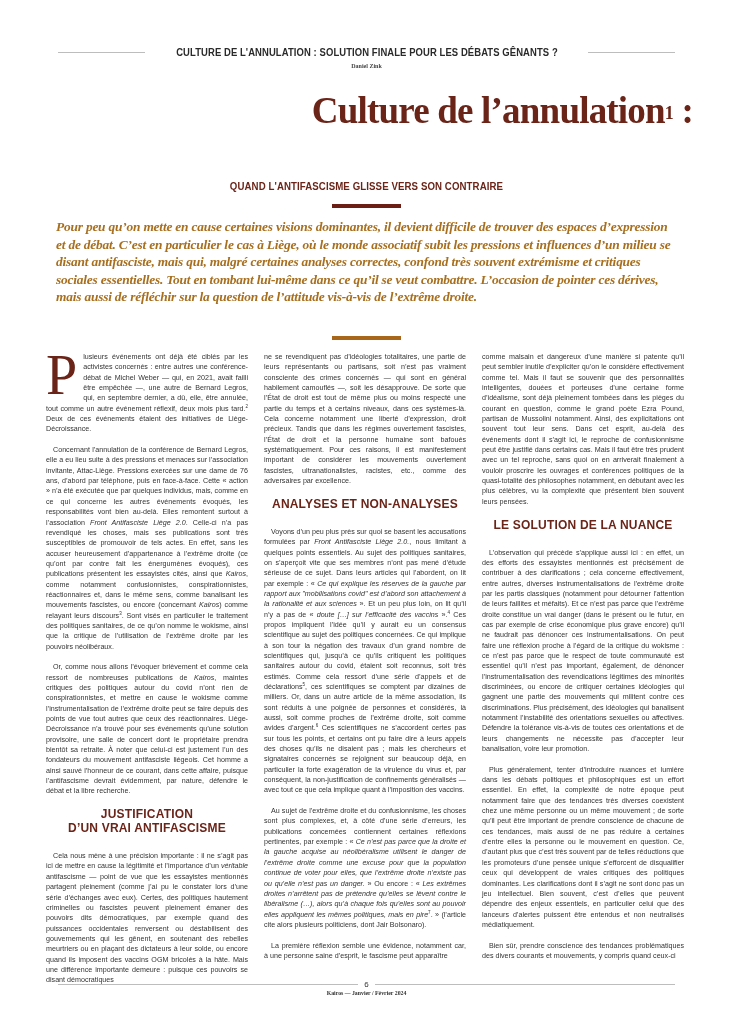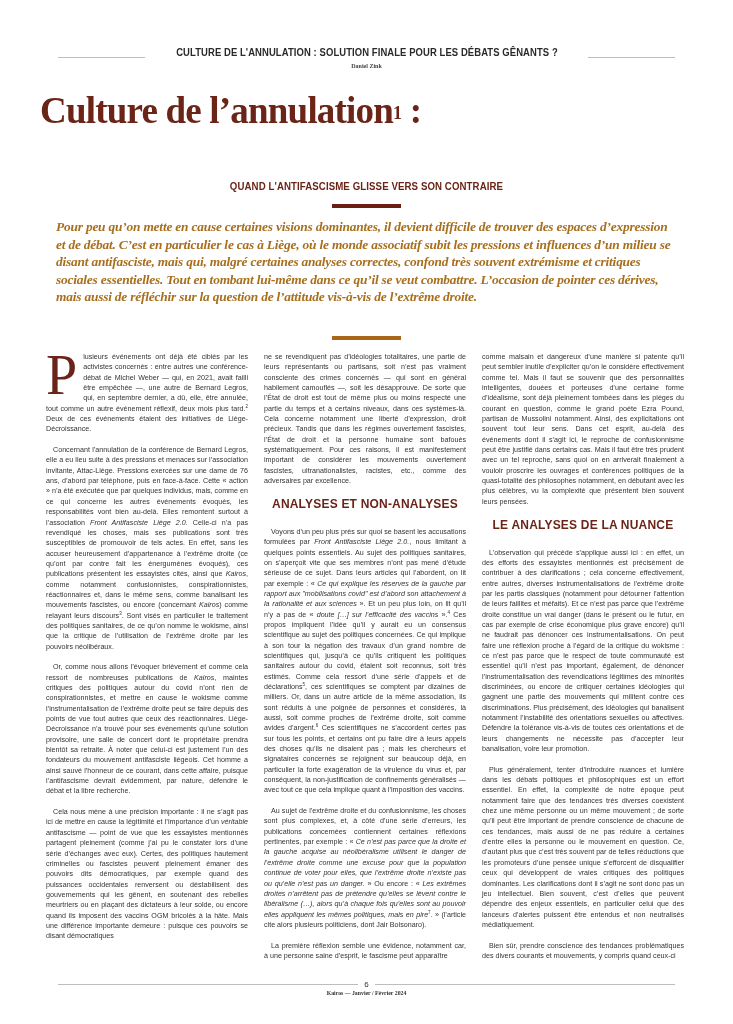--- a/index.html
+++ b/index.html
@@ -1,34 +1,34 @@
 <!DOCTYPE html>
 <html><head>
 <meta charset="utf-8">
 <style>
   * { margin: 0; padding: 0; box-sizing: border-box; }
   html, body { width: 733px; height: 1024px; background: #ffffff; overflow: hidden; }
   body { position: relative; font-family: "Liberation Sans", "DejaVu Sans", sans-serif; color: #2a2a2a; }
 
   .running-head {
     position: absolute; top: 46px; left: 58px; width: 617px;
-    display: flex; align-items: flex-end; justify-content: center; gap: 10px;
+    display: flex; align-items: center; justify-content: center; gap: 10px;
   }
   .running-head .rule { flex: 1; height: 1px; background: #bdbdbd; }
   .running-head .rh-text {
     font-family: "Liberation Sans", sans-serif; font-weight: bold; font-size: 10.5px;
     letter-spacing: 0.1px; color: #2a2a2a; white-space: nowrap; transform: scaleX(0.9);
   }
   .byline {
     position: absolute; top: 63px; left: 0; width: 733px; text-align: center;
     font-family: "Liberation Serif", serif; font-weight: bold; font-size: 6px; color: #444;
   }
 
   .title {
-    position: absolute; top: 92px; left: 40px; width: 653px; text-align: left;
+    position: absolute; top: 92px; left: 40px; width: 653px; text-align: right;
     font-family: "Liberation Serif", "DejaVu Serif", serif; font-weight: bold;
     font-size: 37px; line-height: 38px; color: #6b2418; letter-spacing: -0.8px;
   }
   .title sup { font-size: 18px; vertical-align: top; position: relative; top: 2px; }
 
   .subtitle {
     position: absolute; top: 180px; left: 0; width: 733px; text-align: center;
     font-family: "Liberation Sans", sans-serif; font-weight: bold; font-size: 10.5px;
     color: #6b2418; letter-spacing: 0.1px; transform: scaleX(0.92);
   }
@@ -91,34 +91,35 @@
 <div class="bar top"></div>
 <p class="lede">Pour peu qu’on mette en cause certaines visions dominantes, il devient difficile de trouver des espaces d’expression et de débat. C’est en particulier le cas à Liège, où le monde associatif subit les pressions et influences d’un milieu se disant antifasciste, mais qui, malgré certaines analyses correctes, confond très souvent extrémisme et critiques sociales essentielles. Tout en tombant lui-même dans ce qu’il se veut combattre. L’occasion de pointer ces dérives, mais aussi de réfléchir sur la question de l’attitude vis-à-vis de l’extrême droite.</p>
 <div class="bar bottom"></div>
 
 <div class="columns">
 
   <div class="col">
     <p class="first"><span class="dropcap">P</span><span>lusieurs événements ont déjà été ciblés par les activistes concernés : entre autres une conférence-débat de Michel Weber — qui, en 2021, avait failli être empêchée —, une autre de Bernard Legros, qui, en septembre dernier, a dû, elle, être annulée, tout comme un autre événement réflexif, deux mois plus tard.</span><sup>2</sup><span> Deux de ces événements étaient des initiatives de Liège-Décroissance.</span></p>
     <p><span>Concernant l’annulation de la conférence de Bernard Legros, elle a eu lieu suite à des pressions et menaces sur l’association invitante, Attac-Liège. Pressions exercées sur une dame de 76 ans, d’abord par téléphone, puis en face-à-face. Cette « action » n’a été exécutée que par quelques individus, mais, comme en ce qui concerne les autres événements évoqués, les responsabilités vont bien au-delà. Elles remontent surtout à l’association </span><em>Front Antifasciste Liège 2.0</em><span>. Celle-ci n’a pas revendiqué les choses, mais ses publications sont très susceptibles de promouvoir de tels actes. En effet, sans les accuser heureusement d’appartenance à l’extrême droite (ce qu’ont par contre fait les énergumènes évoqués), ces publications présentent les essayistes cités, ainsi que </span><em>Kairos</em><span>, comme notamment confusionnistes, conspirationnistes, réactionnaires et, dans le même sens, comme banalisant les mouvements fascistes, ou encore (concernant </span><em>Kairos</em><span>) comme relayant leurs discours</span><sup>3</sup><span>. Sont visés en particulier le traitement des politiques sanitaires, de ce qu’on nomme le wokisme, ainsi que la critique de l’utilisation de l’extrême droite par les pouvoirs néolibéraux.</span></p>
     <p><span>Or, comme nous allons l’évoquer brièvement et comme cela ressort de nombreuses publications de </span><em>Kairos</em><span>, maintes critiques des politiques autour du covid n’ont rien de conspirationnistes, et mettre en cause le wokisme comme l’instrumentalisation de l’extrême droite peut se faire depuis des points de vue tout autres que ceux des réactionnaires. Liège-Décroissance n’a trouvé pour ses événements qu’une solution provisoire, une salle de concert dont le propriétaire prendra bientôt sa retraite. À noter que celui-ci est justement l’un des fondateurs du mouvement antifasciste liégeois. Cet homme a ainsi sauvé l’honneur de ce courant, dans cette affaire, puisque l’antifascisme devrait évidemment, par nature, défendre le débat et la libre recherche.</span></p>
+    <h2><span>JUSTIFICATION</span><br><span>D’UN VRAI ANTIFASCISME</span></h2>
     <p><span>Cela nous mène à une précision importante : il ne s’agit pas ici de mettre en cause la légitimité et l’importance d’un </span><em>véritable</em><span> antifascisme — point de vue que les essayistes mentionnés partagent pleinement (comme j’ai pu le constater lors d’une série d’échanges avec eux). Certes, des politiques hautement criminelles ou fascistes peuvent pleinement émaner des pouvoirs dits démocratiques, par exemple quand des puissances occidentales renversent ou déstabilisent des gouvernements qui les gênent, en soutenant des rebelles meurtriers ou en plaçant des dictateurs à leur solde, ou encore quand ils imposent des vaccins OGM bricolés à la hâte. Mais une différence importante demeure : puisque ces pouvoirs se disant démocratiques</span></p>
   </div>
 
   <div class="col">
     <p class="cont">ne se revendiquent pas d’idéologies totalitaires, une partie de leurs représentants ou partisans, soit n’est pas vraiment consciente des crimes concernés — qui sont en général habilement camouflés —, soit les désapprouve. De sorte que l’État de droit est tout de même plus ou moins respecté une partie du temps et à certains niveaux, dans ces systèmes-là. Cela concerne notamment une liberté d’expression, droit précieux. Tandis que dans les régimes ouvertement fascistes, l’État de droit et la personne humaine sont bafoués systématiquement. Pour ces raisons, il est manifestement important de considérer les mouvements ouvertement fascistes, ultranationalistes, racistes, etc., comme des adversaires par excellence.</p>
     <h2>ANALYSES ET NON-ANALYSES</h2>
     <p><span>Voyons d’un peu plus près sur quoi se basent les accusations formulées par </span><em>Front Antifasciste Liège 2.0.</em><span>, nous limitant à quelques points essentiels. Au sujet des politiques sanitaires, on s’aperçoit vite que ses membres n’ont pas mené d’étude sérieuse de ce sujet. Dans leurs articles qui l’abordent, on lit par exemple : « </span><em>Ce qui explique les réserves de la gauche par rapport aux "mobilisations covid" est d’abord son attachement à la rationalité et aux sciences</em><span> ». Et un peu plus loin, on lit qu’il n’y a pas de « </span><em>doute […] sur l’efficacité des vaccins</em><span> ».</span><sup>4</sup><span> Ces propos impliquent l’idée qu’il y aurait eu un consensus scientifique au sujet des politiques concernées. Ce qui implique à son tour la négation des travaux d’un grand nombre de scientifiques qui, jusqu’à ce qu’ils critiquent les politiques sanitaires autour du covid, étaient soit reconnus, soit très estimés. Comme cela ressort d’une série d’appels et de déclarations</span><sup>5</sup><span>, ces scientifiques se comptent par dizaines de milliers. Or, dans un autre article de la même association, ils sont réduits à une poignée de personnes et considérés, là aussi, soit comme proches de l’extrême droite, soit comme avides d’argent.</span><sup>6</sup><span> Ces scientifiques ne s’accordent certes pas sur tous les points, et certains ont pu faire dire à leurs appels des choses qu’ils ne disaient pas ; mais les chercheurs et signataires concernés se rejoignent sur beaucoup déjà, en particulier la forte exagération de la virulence du virus et, par conséquent, la non-justification de confinements généralisés — avec tout ce que cela implique quant à l’imposition des vaccins.</span></p>
     <p><span>Au sujet de l’extrême droite et du confusionnisme, les choses sont plus complexes, et, à côté d’une série d’erreurs, les publications concernées contiennent certaines réflexions pertinentes, par exemple : « </span><em>Ce n’est pas parce que la droite et la gauche acquise au néolibéralisme utilisent le danger de l’extrême droite comme une excuse pour que la population continue de voter pour elles, que l’extrême droite n’existe pas ou qu’elle n’est pas un danger.</em><span> » Ou encore : « </span><em>Les extrêmes droites n’arrêtent pas de prétendre qu’elles se lèvent contre le libéralisme (…), alors qu’à chaque fois qu’elles sont au pouvoir elles appliquent les mêmes politiques, mais en pire</em><sup>7</sup><span>. » (l’article cite alors plusieurs politiciens, dont Jair Bolsonaro).</span></p>
     <p>La première réflexion semble une évidence, notamment car, à une personne saine d’esprit, le fascisme peut apparaître</p>
   </div>
 
   <div class="col">
     <p class="cont">comme malsain et dangereux d’une manière si patente qu’il peut sembler inutile d’expliciter qu’on le considère effectivement comme tel. Mais il faut se souvenir que des personnalités intelligentes, douées et porteuses d’une certaine forme d’idéalisme, sont déjà pleinement tombées dans les pièges du courant en question, comme le grand poète Ezra Pound, partisan de Mussolini notamment. Ainsi, des explicitations ont souvent tout leur sens. Dans cet esprit, au-delà des événements dont il s’agit ici, le reproche de confusionnisme peut être justifié dans certains cas. Mais il faut être très prudent avec un tel reproche, sans quoi on en arriverait finalement à vouloir proscrire les ouvrages et conférences politiques de la quasi-totalité des philosophes notamment, en débutant avec les plus célèbres, vu la complexité que présentent bien souvent leurs pensées.</p>
-    <h2>LE ANALYSES DE LA NUANCE</h2>
+    <h2>LE SOLUTION DE LA NUANCE</h2>
     <p>L’observation qui précède s’applique aussi ici : en effet, un des efforts des essayistes mentionnés est précisément de contribuer à des clarifications ; cela concerne effectivement, entre autres, diverses instrumentalisations de l’extrême droite par les partis classiques (notamment pour détourner l’attention de leurs faillites et méfaits). Et ce n’est pas parce que l’extrême droite constitue un vrai danger (dans le présent ou le futur, en cas par exemple de crise économique plus grave encore) qu’il ne faudrait pas dénoncer ces instrumentalisations. On peut faire une réflexion proche à l’égard de la critique du wokisme : ce n’est pas parce que le respect de toute communauté est essentiel qu’il n’est pas important, également, de dénoncer l’instrumentalisation des revendications légitimes des minorités discriminées, ou encore de critiquer certaines idéologies qui gagnent une partie des mouvements qui militent contre ces discriminations. Plus précisément, des idéologies qui banalisent notamment l’instabilité des orientations sexuelles ou affectives. Défendre la tolérance vis-à-vis de toutes ces orientations et de leurs changements ne nécessite pas d’accepter leur banalisation, voire leur promotion.</p>
     <p>Plus généralement, tenter d’introduire nuances et lumière dans les débats politiques et philosophiques est un effort essentiel. En effet, la complexité de notre époque peut notamment faire que des tendances très diverses coexistent chez une même personne ou un même mouvement ; de sorte qu’il peut être important de prendre conscience de chacune de ces tendances, mais aussi de ne pas réduire à certaines d’entre elles la personne ou le mouvement en question. Ce, d’autant plus que c’est très souvent par de telles réductions que les promoteurs d’une pensée unique s’efforcent de disqualifier ceux qui développent de vraies critiques des politiques dominantes. Les clarifications dont il s’agit ne sont donc pas un jeu intellectuel. Bien souvent, c’est d’elles que peuvent dépendre des enjeux essentiels, en particulier celui que des lanceurs d’alertes puissent être entendus et non neutralisés médiatiquement.</p>
     <p>Bien sûr, prendre conscience des tendances problématiques des divers courants et mouvements, y compris quand ceux-ci</p>
   </div>
 
 </div>
 
 <div class="footer-rule">
   <span class="rule"></span>
   <span class="page-num">6</span>

